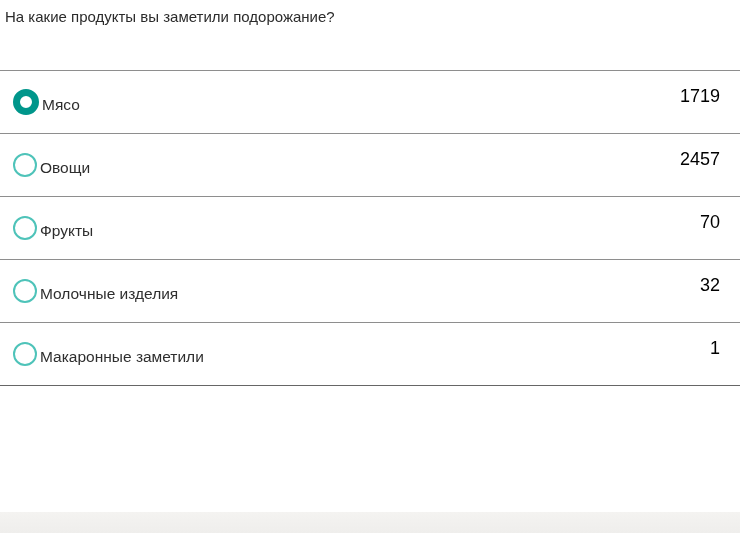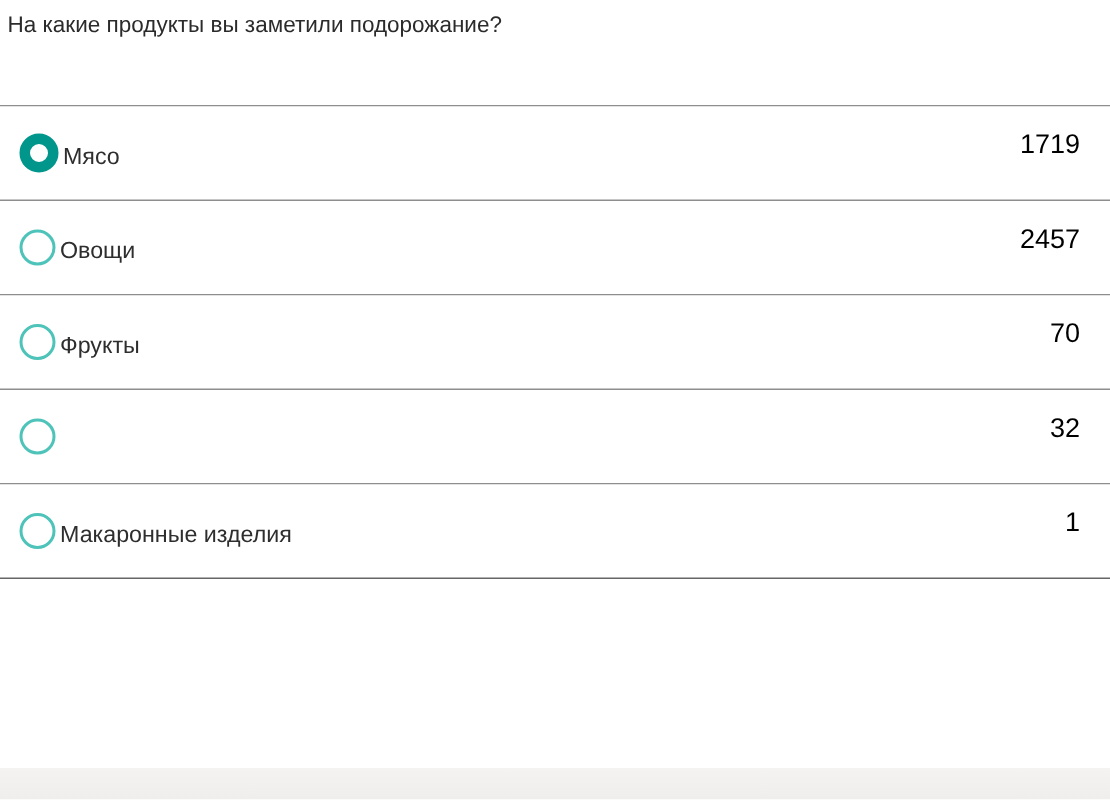--- a/index.html
+++ b/index.html
@@ -90,22 +90,23 @@
     <span class="option-label">Овощи</span>
     <span class="option-count">2457</span>
   </div>
     <div class="option-row">
     <span class="radio unselected"></span>
     <span class="option-label">Фрукты</span>
     <span class="option-count">70</span>
   </div>
     <div class="option-row">
     <span class="radio unselected"></span>
+    <span class="option-label">Молочные изделия</span>
     <span class="option-count">32</span>
   </div>
     <div class="option-row">
     <span class="radio unselected"></span>
-    <span class="option-label">Макаронные изделия</span>
+    <span class="option-label">Макаронные заметили</span>
     <span class="option-count">1</span>
   </div>
   </div>
 
 <div class="footer-strip"></div>
 
 </body></html>

